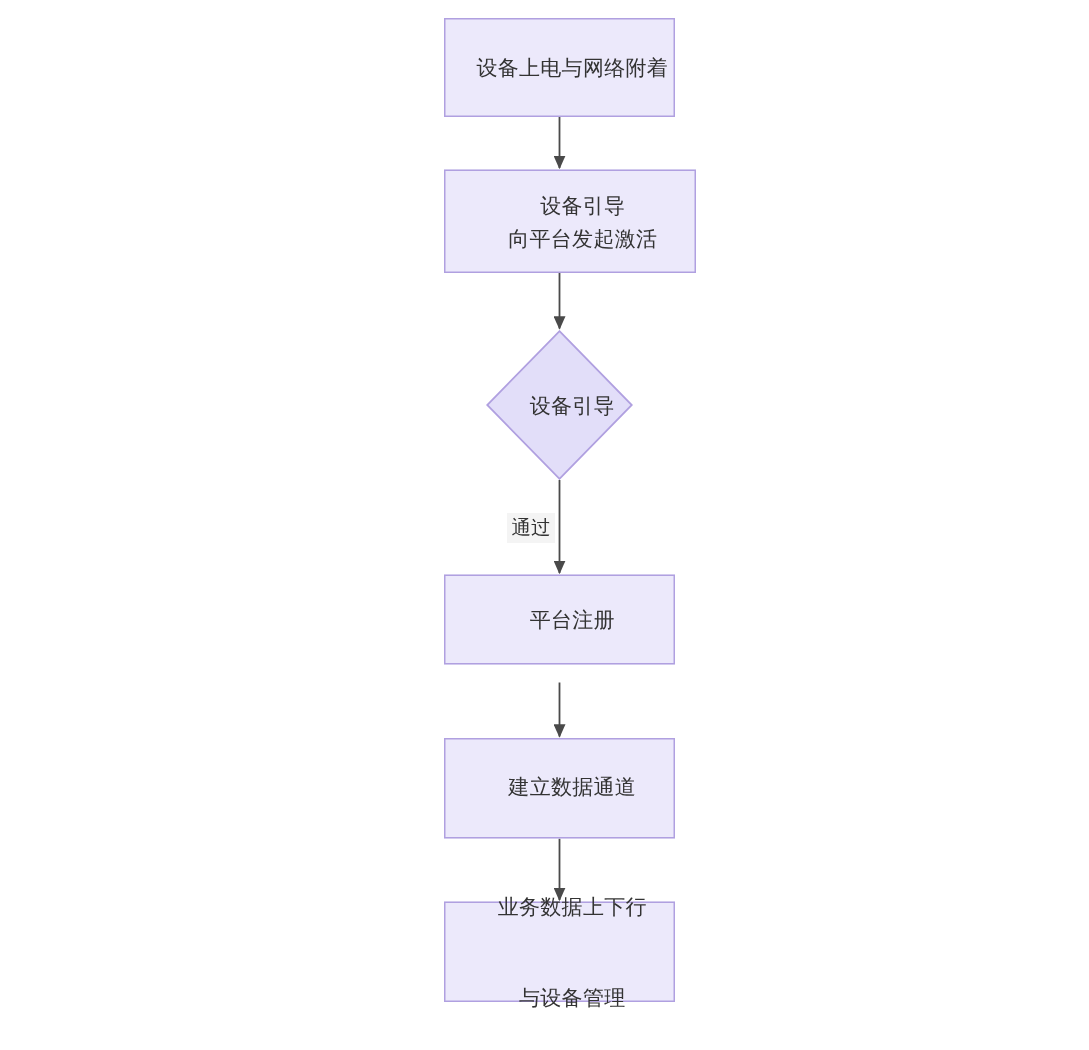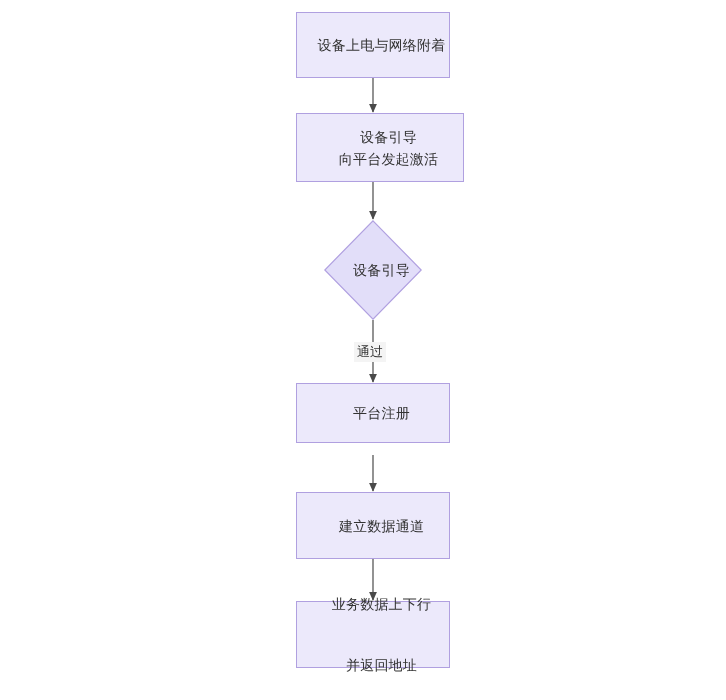--- a/index.html
+++ b/index.html
@@ -102,28 +102,28 @@
     <span class="node-label">向平台发起激活</span>
   </div>
 
   <div class="node decision" style="left:324px; top:220px; width:98px; height:100px;">
     <svg class="diamond-shape" viewBox="0 0 98 100" preserveAspectRatio="none" xmlns="http://www.w3.org/2000/svg">
       <polygon points="49,0.8 97.2,50 49,99.2 0.8,50" fill="#e2deF9" stroke="#b0a0e0" stroke-width="1.2"></polygon>
     </svg>
     <span class="node-label">设备引导</span>
   </div>
 
-  <div class="edge-label" style="left:354px; top:342px;">通过</div>
+  <div class="edge-label" style="left:338px; top:342px;">通过</div>
 
   <div class="node rect" style="left:296px; top:383px; width:154px; height:60px;">
     <span class="node-label">平台注册</span>
   </div>
 
-  <div class="node rect" style="left:296px; top:492px; width:154px; height:67px;">
+  <div class="node rect" style="left:296px; top:492px; width:154px; height:67px;font-family:Liberation Serif, serif;">
     <span class="node-label">建立数据通道</span>
   </div>
 
   <div class="node rect" style="left:296px; top:601px; width:154px; height:67px;gap:39px;">
     <span class="node-label">业务数据上下行</span>
-    <span class="node-label">并返回地址</span>
+    <span class="node-label">与设备管理</span>
   </div>
 
 </div>
 
 </body></html>

